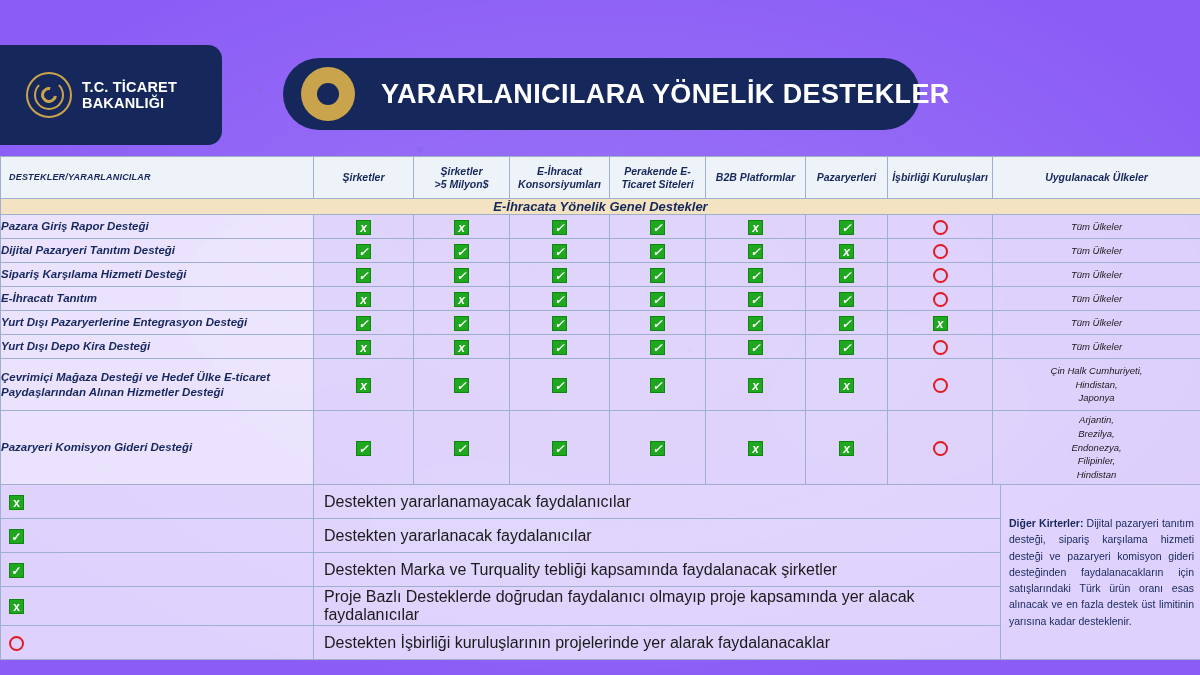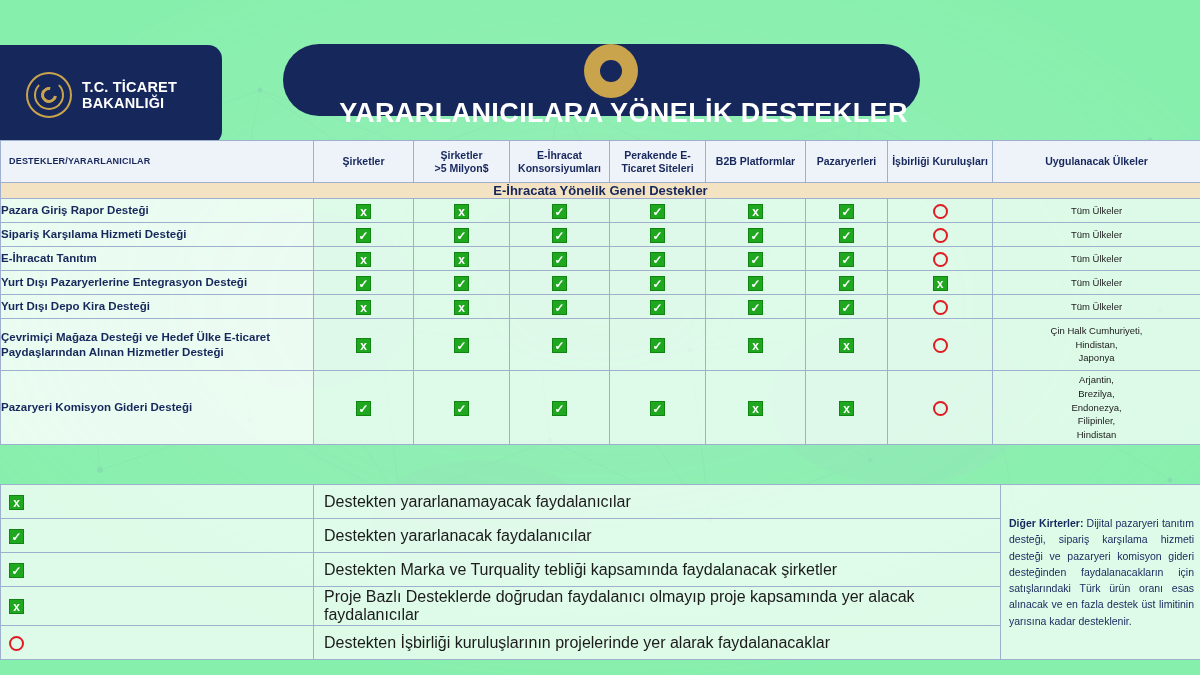--- a/index.html
+++ b/index.html
@@ -6,21 +6,21 @@
   html, body {
     margin: 0; padding: 0;
     width: 1200px; height: 675px;
     overflow: hidden;
     font-family: "Liberation Sans", sans-serif;
     background: #ffffff;
   }
   #page {
     position: relative;
     width: 1200px; height: 675px;
-    background: #86efac;
+    background: #8b5cf6;
     overflow: hidden;
   }
   
   #bg-watermark {
     position: absolute;
     left: 0; top: 0; width: 1200px; height: 675px;
     opacity: 0.20;
     pointer-events: none;
   }
   
@@ -60,27 +60,26 @@
     transform: rotate(-35deg);
   }
   #logo-text {
     color: #ffffff;
     line-height: 1.12;
   }
   #logo-text .l1 { font-size: 14.5px; font-weight: bold; letter-spacing: .2px; }
   #logo-text .l2 { font-size: 14.5px; font-weight: bold; letter-spacing: .2px; }
 
   #title-pill {
-    position: absolute; left: 283px; top: 44px;
+    position: absolute; left: 283px; top: 58px;
     width: 637px; height: 72px;
     background: #16275c;
     border-radius: 36px;
     display: flex; align-items: center;
     padding-left: 18px;
-    flex-direction: column;
   }
   #title-donut {
     width: 54px; height: 54px; flex: 0 0 54px;
     border-radius: 50%;
     background: #c9a44c;
     display: flex; align-items: center; justify-content: center;
   }
   #title-donut::after {
     content: "";
     width: 22px; height: 22px; border-radius: 50%;
@@ -90,22 +89,23 @@
     color: #ffffff;
     font-size: 27px;
     font-weight: bold;
     letter-spacing: .4px;
     margin-left: 26px;
     white-space: nowrap;
   }
 
   
   #table-wrap {
-    position: absolute; left: 0; top: 140px;
+    position: absolute; left: 0; top: 156px;
     width: 1200px;
+    font-style: italic;
   }
   table.grid {
     border-collapse: collapse;
     width: 1200px;
     table-layout: fixed;
   }
   table.grid td, table.grid th {
     border: 1px solid #9fb0cf;
     padding: 0;
     vertical-align: middle;
@@ -336,20 +336,31 @@
           <td class="mark"><span class="mk mk-x">x</span></td>
           <td class="mark"><span class="mk mk-x">x</span></td>
           <td class="mark"><span class="mk mk-v">✓</span></td>
           <td class="mark"><span class="mk mk-v">✓</span></td>
           <td class="mark"><span class="mk mk-x">x</span></td>
           <td class="mark"><span class="mk mk-v">✓</span></td>
           <td class="mark"><span class="mk mk-o"></span></td>
           <td class="country">Tüm Ülkeler</td>
         </tr>
 
+        <tr style="height:24px">
+          <td class="rowlabel">Dijital Pazaryeri Tanıtım Desteği</td>
+          <td class="mark"><span class="mk mk-v">✓</span></td>
+          <td class="mark"><span class="mk mk-v">✓</span></td>
+          <td class="mark"><span class="mk mk-v">✓</span></td>
+          <td class="mark"><span class="mk mk-v">✓</span></td>
+          <td class="mark"><span class="mk mk-v">✓</span></td>
+          <td class="mark"><span class="mk mk-x">x</span></td>
+          <td class="mark"><span class="mk mk-o"></span></td>
+          <td class="country">Tüm Ülkeler</td>
+        </tr>
 
         <tr style="height:24px">
           <td class="rowlabel">Sipariş Karşılama Hizmeti Desteği</td>
           <td class="mark"><span class="mk mk-v">✓</span></td>
           <td class="mark"><span class="mk mk-v">✓</span></td>
           <td class="mark"><span class="mk mk-v">✓</span></td>
           <td class="mark"><span class="mk mk-v">✓</span></td>
           <td class="mark"><span class="mk mk-v">✓</span></td>
           <td class="mark"><span class="mk mk-v">✓</span></td>
           <td class="mark"><span class="mk mk-o"></span></td>

